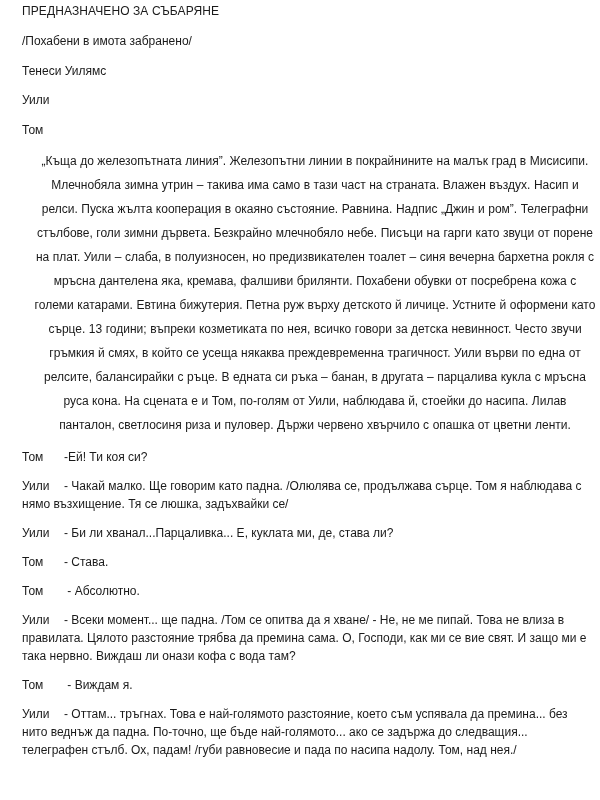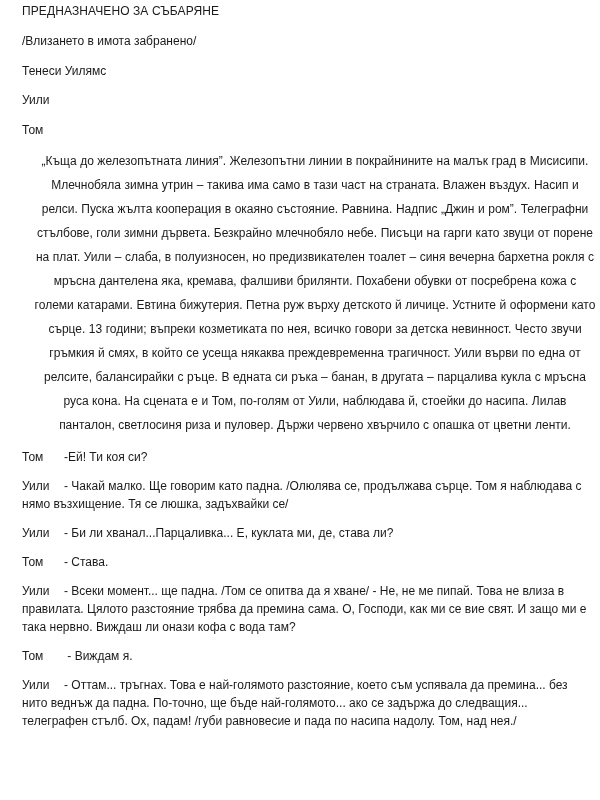--- a/index.html
+++ b/index.html
@@ -14,29 +14,30 @@
   .para { text-align: center; line-height: 24px; margin: 0 0 10px 12px; word-spacing: 0.2px; }
   .dlg { margin: 0 0 11px 0; line-height: 18px; }
   .spk { display: inline-block; width: 42px; }
   .dlg.indent1 .spk { padding-left: 2px; width: 40px; }
 </style>
 </head>
 <body>
 
 <div class="page">
   <p class="block title" style="margin-top:0;margin-bottom:12px;">ПРЕДНАЗНАЧЕНО ЗА СЪБАРЯНЕ</p>
-  <p class="block" style="margin-bottom:12px;">/Влизането в имота забранено/</p>
+  <p class="block" style="margin-bottom:12px;">/Похабени в имота забранено/</p>
   <p class="block" style="">Тенеси Уилямс</p>
   <p class="block" style="margin-bottom:12px;">Уили</p>
   <p class="block" style="margin-bottom:10px;">Том</p>
 
   <p class="para" style="margin-bottom:11px;">„Къща до железопътната линия”. Железопътни линии в покрайнините на  малък град в Мисисипи. Млечнобяла зимна утрин – такива има само в тази част на страната. Влажен въздух. Насип и релси. Пуска жълта кооперация в окаяно състояние. Равнина. Надпис „Джин и ром”. Телеграфни стълбове, голи зимни дървета. Безкрайно млечнобяло небе. Писъци на гарги като звуци от порене на плат. Уили – слаба, в полуизносен, но предизвикателен тоалет – синя вечерна бархетна рокля с мръсна дантелена яка, кремава, фалшиви брилянти. Похабени обувки от посребрена кожа с големи катарами. Евтина бижутерия. Петна руж върху детското й личице. Устните й оформени като сърце. 13 години; въпреки козметиката по нея, всичко говори за детска невинност. Често звучи гръмкия й смях, в който се усеща някаква преждевременна трагичност. Уили върви по една от релсите, балансирайки с ръце. В едната си ръка – банан, в другата – парцалива кукла с мръсна руса кона. На сцената е и Том, по-голям от Уили, наблюдава й, стоейки до насипа. Лилав панталон, светлосиня риза и пуловер. Държи червено хвърчило с опашка от цветни ленти.</p>
 
   <div>
     <p class="dlg"><span class="spk">Том</span><span>-Ей! Ти коя си?</span></p>
     <p class="dlg"><span class="spk">Уили</span><span>- Чакай малко. Ще говорим като падна. /Олюлява се, продължава сърце. Том я наблюдава с нямо възхищение. Тя се люшка, задъхвайки се/</span></p>
     <p class="dlg"><span class="spk">Уили</span><span>- Би ли хванал...Парцаливка... Е, куклата ми, де, става ли?</span></p>
     <p class="dlg"><span class="spk">Том</span><span>- Става.</span></p>
+    <p class="dlg"><span class="spk">Том</span><span> - Абсолютно.</span></p>
     <p class="dlg"><span class="spk">Уили</span><span>- Всеки момент... ще падна. /Том се опитва да я хване/ - Не, не ме пипай. Това не влиза в правилата. Цялото разстояние трябва да премина сама. О, Господи, как ми се вие свят. И защо ми е така нервно. Виждаш ли онази кофа с вода там?</span></p>
     <p class="dlg"><span class="spk">Том</span><span> - Виждам я.</span></p>
     <p class="dlg"><span class="spk">Уили</span><span>- Оттам... тръгнах. Това е най-голямото разстояние, което съм успявала да премина... без нито веднъж да падна. По-точно, ще бъде най-голямото... ако се задържа до следващия... телеграфен стълб. Ох, падам! /губи равновесие и пада по насипа надолу. Том, над нея./</span></p>
   </div>
 </div>
 
 </body></html>

